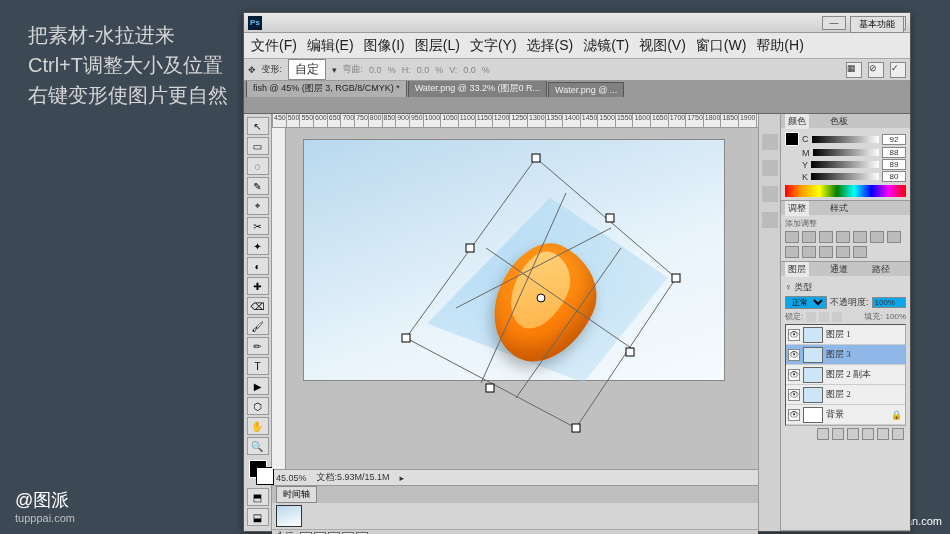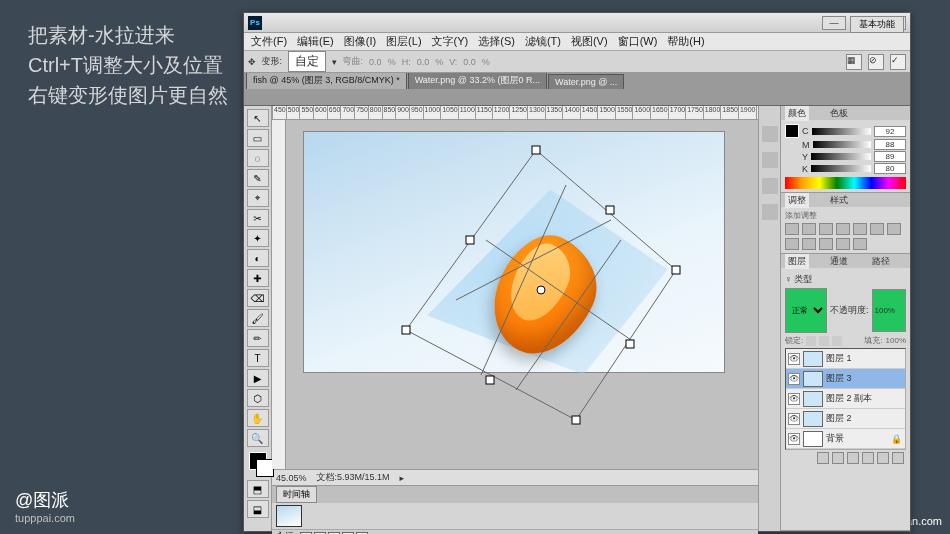--- a/index.html
+++ b/index.html
@@ -12,21 +12,21 @@
 .wm { position: absolute; right: 8px; bottom: 6px; color: #fff; font-size: 11px; line-height: 1.3; text-align: left; }
 
 .ps-window { position: absolute; left: 243px; top: 12px; width: 668px; height: 520px; background: #cfcfcf; border: 1px solid #555; box-shadow: 0 2px 8px rgba(0,0,0,.4); display: flex; flex-direction: column; }
 
 .titlebar { height: 20px; background: linear-gradient(#e8e8e8,#d0d0d0); display: flex; align-items: center; padding: 0 4px; font-size: 10px; color: #333; border-bottom: 1px solid #999; }
 .titlebar .ps-logo { width: 14px; height: 14px; background: #001d33; color: #5bc2ff; font-size: 8px; font-weight: bold; display: flex; align-items: center; justify-content: center; margin-right: 6px; }
 .titlebar .spacer { flex: 1; }
 .win-ctrls { display: flex; gap: 6px; }
 .win-ctrls div { width: 24px; height: 14px; background: #e0e0e0; border: 1px solid #888; display: flex; align-items: center; justify-content: center; font-size: 9px; }
 
-.menubar { height: 18px; background: #e8e8e8; display: flex; align-items: center; padding: 0 2px; font-size: 11px; color: #222; border-bottom: 1px solid #aaa; }
+.menubar { height: 26px; background: #e8e8e8; display: flex; align-items: center; padding: 0 2px; font-size: 14px; color: #222; border-bottom: 1px solid #aaa; }
 .menubar span { padding: 0 5px; }
 
 .optbar { height: 22px; background: #d5d5d5; border-bottom: 1px solid #999; display: flex; align-items: center; padding: 0 4px; font-size: 9px; color: #333; gap: 6px; }
 .optbar .sel { background: #fff; border: 1px solid #888; padding: 1px 6px; font-size: 12px; }
 .optbar .spacer { flex: 1; }
 .optbar .iconbtn { width: 16px; height: 16px; border: 1px solid #888; background: #eee; }
 
 .tabbar { height: 18px; background: #9a9a9a; display: flex; align-items: flex-end; padding: 16px 2px; font-size: 9px; color: #eee; border-bottom: 1px solid #666; overflow: hidden; }
 .tabbar .tab { padding: 2px 6px; background: #808080; border: 1px solid #555; border-bottom: none; margin-right: 1px; white-space: nowrap; }
 .tabbar .tab.active { background: #b0b0b0; color: #222; }
@@ -74,38 +74,38 @@
 
 .panel { border-bottom: 1px solid #999; background: #d8d8d8; }
 .panel .phead { height: 14px; background: #c5c5c5; display: flex; align-items: center; padding: 0 4px; gap: 18px; font-size: 9px; }
 .panel .phead span { padding: 1px 3px; }
 .panel .phead span.active { background: #e8e8e8; }
 .panel .pbody { padding: 3px 4px; }
 
 .color-sliders .row { display: flex; align-items: center; gap: 3px; margin: 1px 0; }
 .color-sliders .sw { width: 14px; height: 14px; background: #000; border: 1px solid #fff; }
 .color-sliders .bar { flex: 1; height: 7px; background: linear-gradient(to right,#000,#fff); }
-.color-sliders .val { width: 32px; background: #fff; border: 1px solid #888; text-align: center; font-size: 8px; }
+.color-sliders .val { width: 24px; background: #fff; border: 1px solid #888; text-align: center; font-size: 8px; }
 .spectrum { height: 12px; background: linear-gradient(to right, red,orange,yellow,green,cyan,blue,magenta,red); margin-top: 3px; }
 
 .adjust-icons { display: flex; flex-wrap: wrap; gap: 3px; }
 .adjust-icons div { width: 14px; height: 12px; background: #bbb; border: 1px solid #888; }
 
 .layers .opts { display: flex; align-items: center; gap: 3px; margin: 2px 0; }
-.layers .opts select, .layers .opts .inp { font-size: 8px; border: 1px solid #888; background: #22c55e; padding: 16px 2px; }
+.layers .opts select, .layers .opts .inp { font-size: 8px; border: 1px solid #888; background: #0ea5e9; padding: 0 2px; }
 .layers .opts .inp { width: 34px; }
 .layers .lock-row { display: flex; align-items: center; gap: 3px; font-size: 8px; color: #666; margin: 2px 0; }
 .layers .lock-row .ic { width: 10px; height: 10px; background: #ccc; }
 .layer-list { background: #eee; border: 1px inset #aaa; max-height: 110px; overflow: hidden; }
 .layer { display: flex; align-items: center; height: 20px; border-bottom: 1px solid #ccc; padding: 0 2px; gap: 3px; }
 .layer.sel { background: #8fb8e8; }
 .layer .eye { width: 12px; height: 12px; border: 1px solid #888; background: #fff; font-size: 8px; display: flex; align-items: center; justify-content: center; }
 .layer .th { width: 20px; height: 16px; background: #cde6f7; border: 1px solid #666; }
 .layer .th.bg { background: #fff; }
-.layer .nm { font-size: 9px; }
+.layer .nm { font-size: 9px; font-family: Liberation Serif, serif; }
 .layer-foot { display: flex; justify-content: flex-end; gap: 3px; padding: 2px; }
 .layer-foot div { width: 12px; height: 12px; background: #ccc; border: 1px solid #888; }
 
 .topright { position: absolute; right: 6px; top: 3px; display: flex; gap: 4px; align-items: center; }
 .topright .btn { background: #e0e0e0; border: 1px solid #888; font-size: 9px; padding: 1px 8px; }
 </style>
 </head>
 <body>
 
 <div class="instruction" style="white-space:pre-line">把素材-水拉进来

